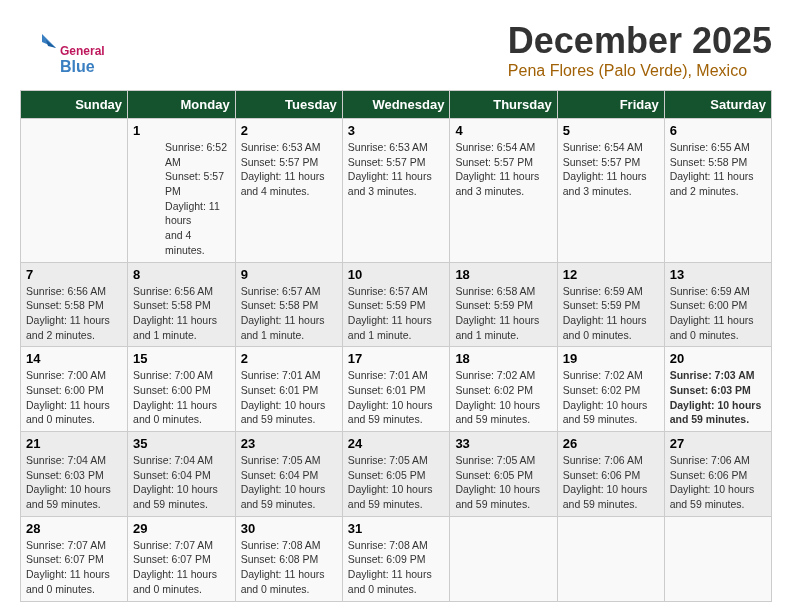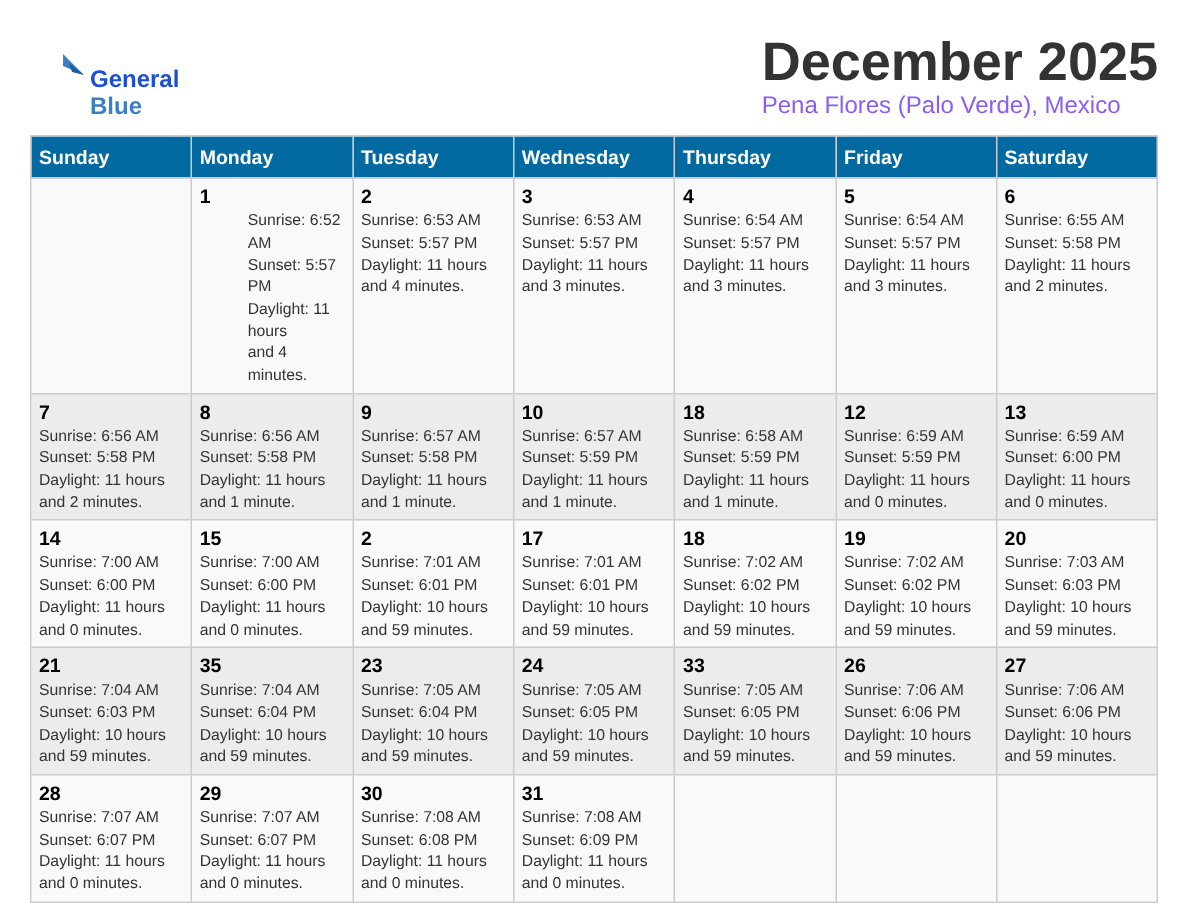--- a/index.html
+++ b/index.html
@@ -23,31 +23,31 @@
     .title-area {
       text-align: left;
     }
     .cal-title {
       font-size: 36px;
       font-weight: bold;
       color: #333;
     }
     .cal-subtitle {
       font-size: 16px;
-      color: #8b5cf6;
+      color: #a16207;
     }
     table {
       width: 100%;
       border-collapse: collapse;
       font-size: 11px;
     }
     thead tr th {
-      background-color: #0369a1;
+      background-color: #14532d;
       color: #fff;
-      text-align: left;
+      text-align: right;
       padding: 6px 5px;
       font-size: 13px;
       font-weight: bold;
       border: 1px solid #ccc;
     }
     tbody tr td {
       border: 1px solid #ccc;
       vertical-align: top;
       padding: 4px 5px;
       width: 108px;
@@ -76,21 +76,21 @@
 
 <div class="header-area">
   <div class="logo">
   <div style="display:flex;align-items:center;gap:4px;">
     <svg width="36" height="36" viewBox="0 0 36 36">
       <rect x="0" y="0" width="36" height="36" fill="none"></rect>
       <polygon points="22,4 36,18 22,12" fill="#3a7fc1"></polygon>
       <polygon points="26,10 36,18 28,16" fill="#1a5fa0"></polygon>
     </svg>
     <div>
-      <div style="font-size:16px;font-weight:bold;color:#1d4ed8;line-height:1.1;margin-top:25px;">General</div>
+      <div style="font-size:12px;font-weight:bold;color:#be185d;line-height:1.1;margin-top:25px;">General</div>
       <div style="font-size:16px;font-weight:bold;color:#3a7fc1;line-height:1.1;">Blue</div>
     </div>
   </div>
 </div>
   <div class="title-area">
     <div class="cal-title">December 2025</div>
     <div class="cal-subtitle">Pena Flores (Palo Verde), Mexico</div>
   </div>
 </div>
 
@@ -241,21 +241,21 @@
         </td>
         <td>
           <span class="day-num">19</span>
           <div class="day-info" style="white-space: pre-line;">Sunrise: 7:02 AM
 Sunset: 6:02 PM
 Daylight: 10 hours
 and 59 minutes.</div>
         </td>
         <td>
           <span class="day-num">20</span>
-          <div class="day-info" style="white-space: pre-line;">Sunrise: 7:03 AM
+          <div class="day-info" style="white-space: pre-line; font-weight: bold;">Sunrise: 7:03 AM
 Sunset: 6:03 PM
 Daylight: 10 hours
 and 59 minutes.</div>
         </td>
       </tr>
       <tr>
         <td>
           <span class="day-num">21</span>
           <div class="day-info" style="white-space: pre-line;">Sunrise: 7:04 AM
 Sunset: 6:03 PM

